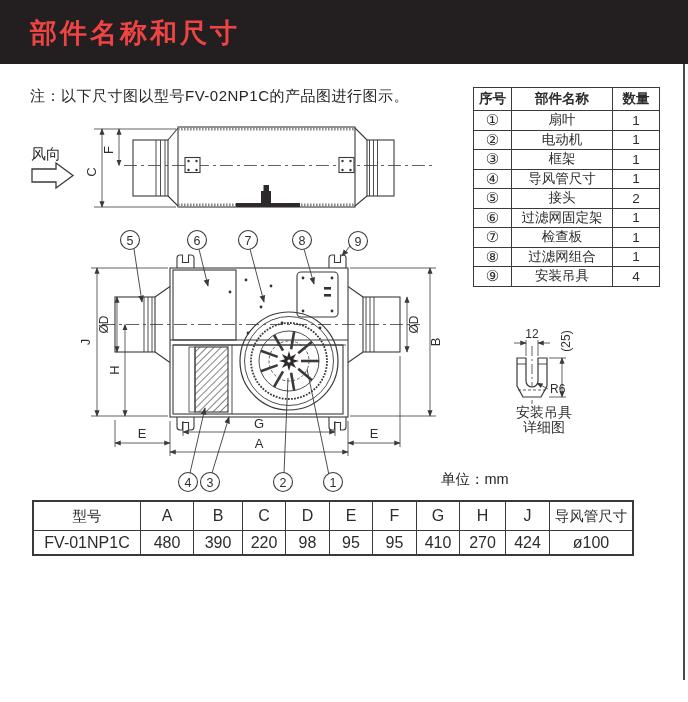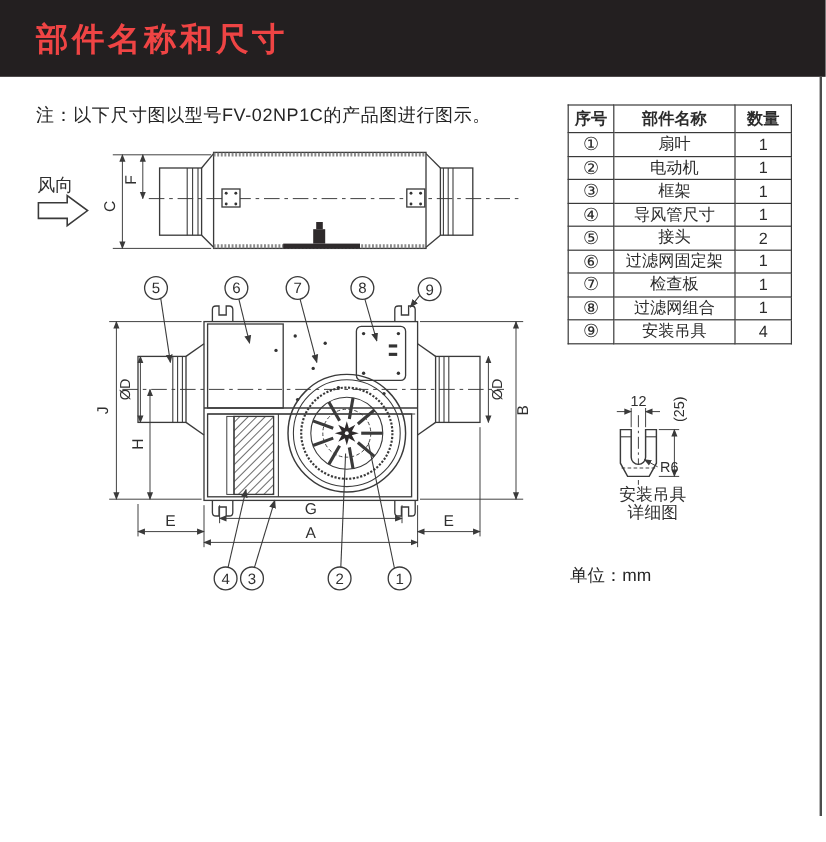--- a/index.html
+++ b/index.html
@@ -27,21 +27,21 @@
        font-size:16px;color:#2c2c2c;padding:0;white-space:nowrap;}
   .dims-table th{height:28px;font-weight:normal;}
   .dims-table th.cjk{font-size:14.5px;}
   .dims-table td{height:23px;}
   .dims-table .w-model{width:106px;}
   .dims-table .w-a{width:52px;}.dims-table .w-b{width:48px;}.dims-table .w-c{width:42px;}
   .dims-table .w-d{width:43px;}.dims-table .w-e{width:42px;}.dims-table .w-f{width:43px;}
   .dims-table .w-g{width:42px;}.dims-table .w-h{width:45px;}.dims-table .w-j{width:43px;}
   .dims-table .w-duct{width:82px;}
 
-  .unit-label{position:absolute;left:475px;top:470px;font-size:14.5px;color:#252525;}
+  .unit-label{position:absolute;left:441px;top:470px;font-size:14.5px;color:#252525;}
   svg{position:absolute;overflow:visible;}
   svg text{font-family:"Liberation Sans",sans-serif;fill:#2f2f2f;}
 </style>
 </head>
 <body>
 
 <div class="header">
   <div class="title">部件名称和尺寸</div>
 </div>
 
@@ -348,14 +348,40 @@
     <text x="50" y="93" font-size="12" stroke="none">R6</text>
   </g>
   <text x="44" y="117" text-anchor="middle" font-size="14">安装吊具</text>
   <text x="44" y="132" text-anchor="middle" font-size="14">详细图</text>
 </svg>
 
 <div class="unit-label">单位：mm</div>
 
 <table class="dims-table">
   <tbody>
+      <tr>
+    <th class="w-model cjk">型号</th>
+    <th class="w-a">A</th>
+    <th class="w-b">B</th>
+    <th class="w-c">C</th>
+    <th class="w-d">D</th>
+    <th class="w-e">E</th>
+    <th class="w-f">F</th>
+    <th class="w-g">G</th>
+    <th class="w-h">H</th>
+    <th class="w-j">J</th>
+    <th class="w-duct cjk">导风管尺寸</th>
+  </tr>
+  <tr>
+    <td>FV-01NP1C</td>
+    <td>480</td>
+    <td>390</td>
+    <td>220</td>
+    <td>98</td>
+    <td>95</td>
+    <td>95</td>
+    <td>410</td>
+    <td>270</td>
+    <td>424</td>
+    <td>ø100</td>
+  </tr>
 </tbody>
   </table>
 
 </body></html>

